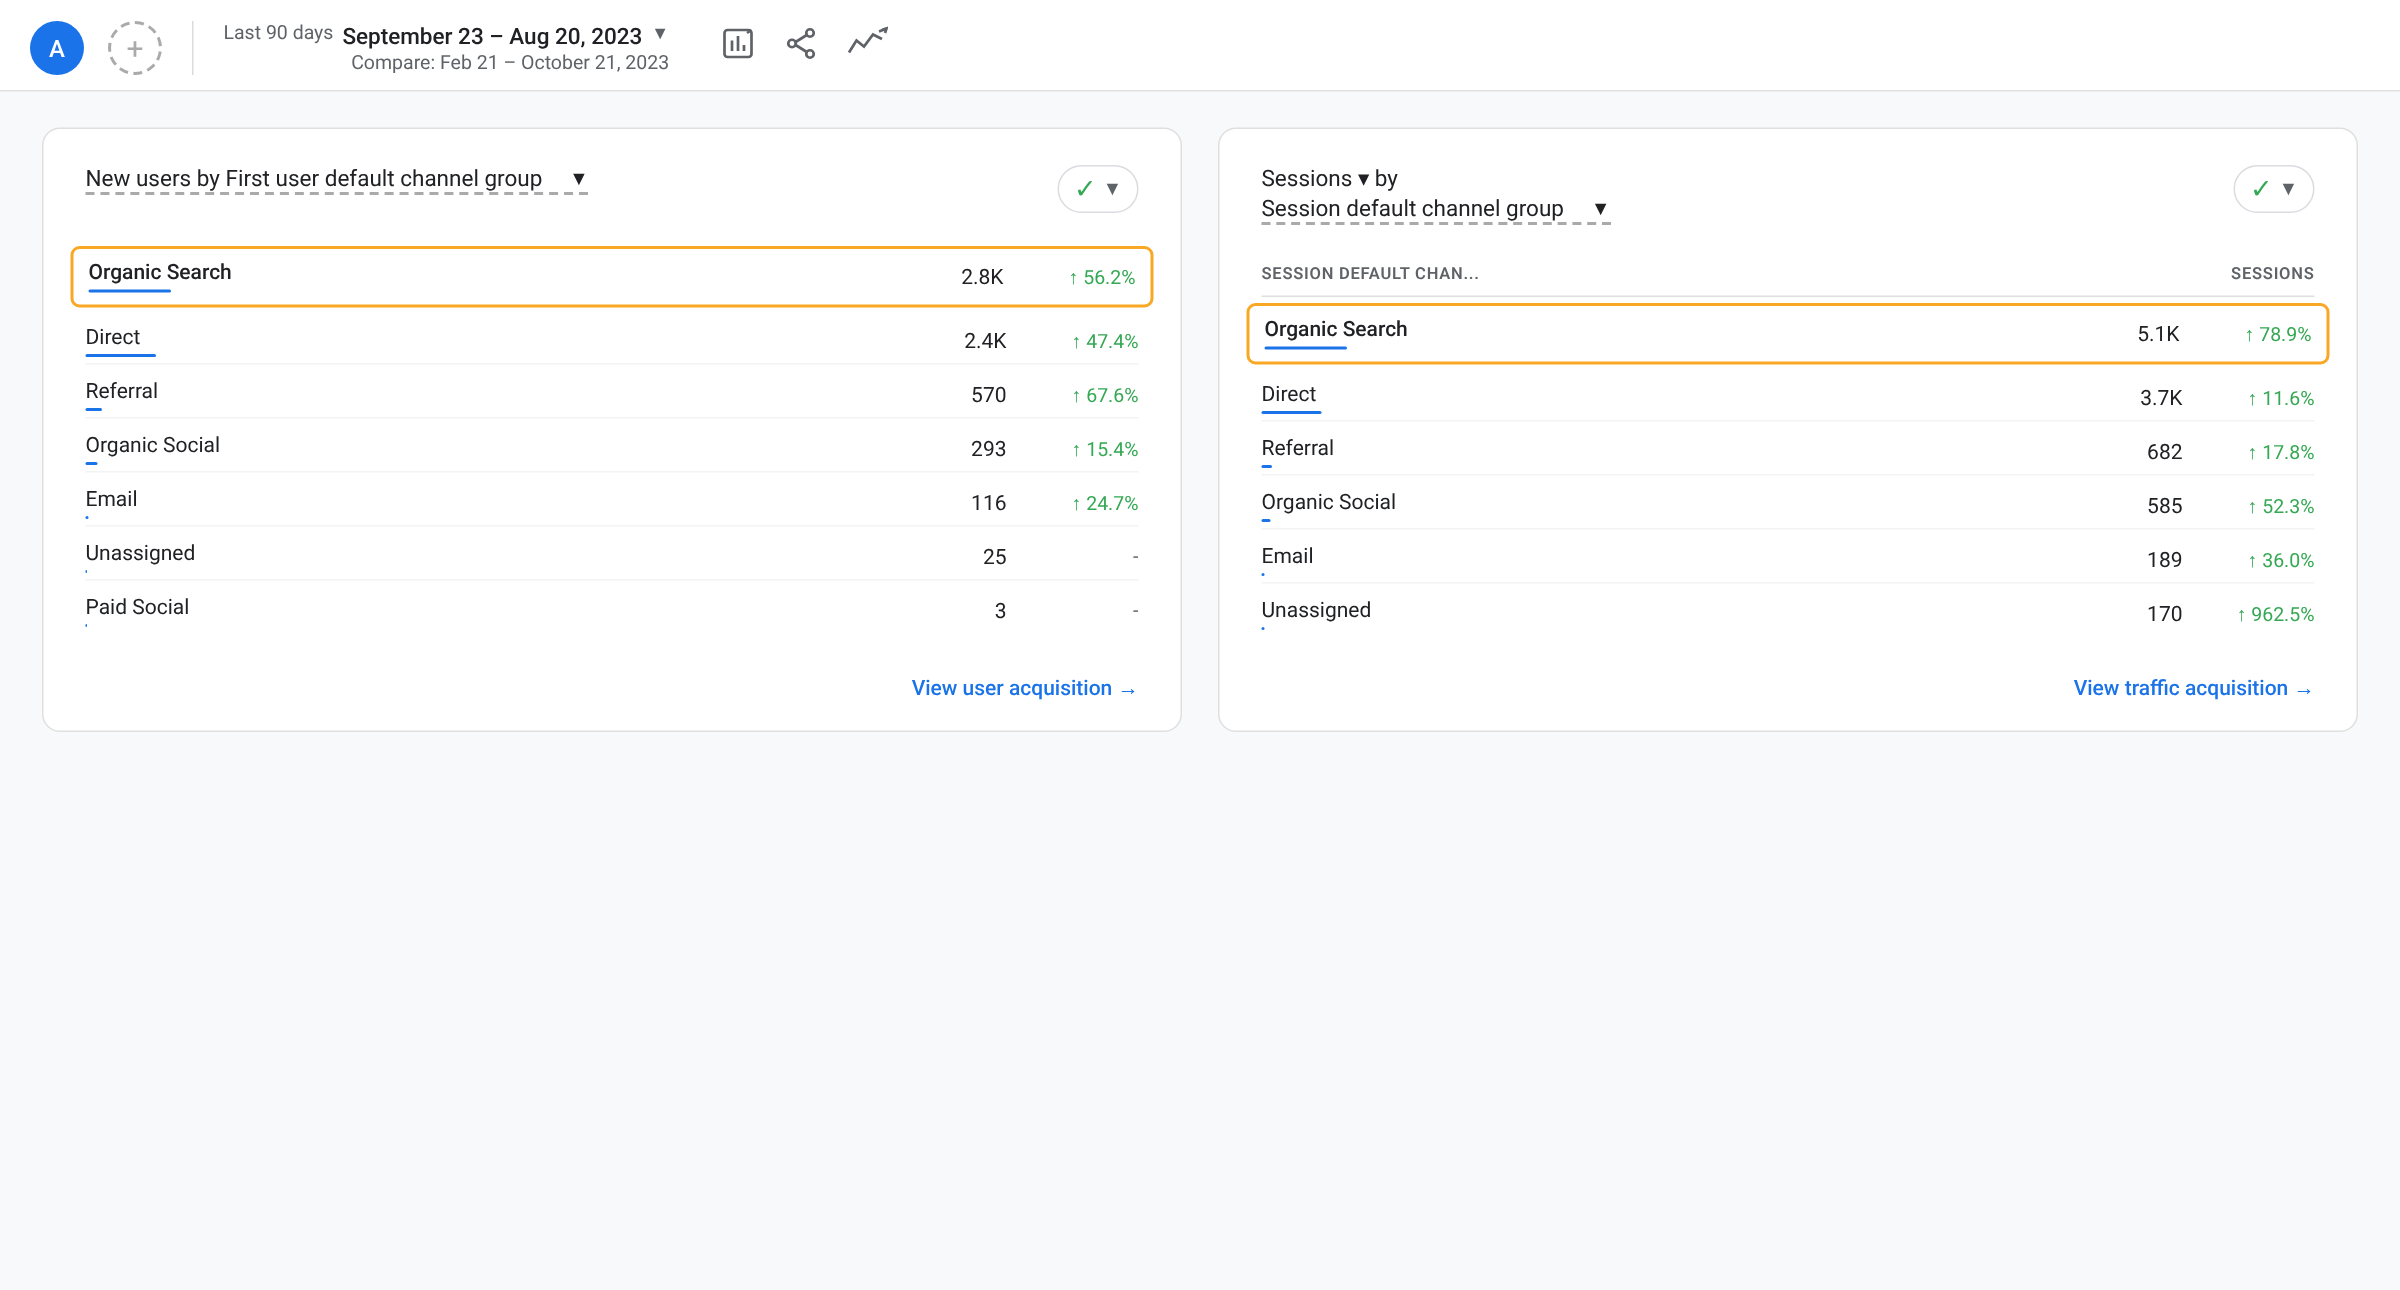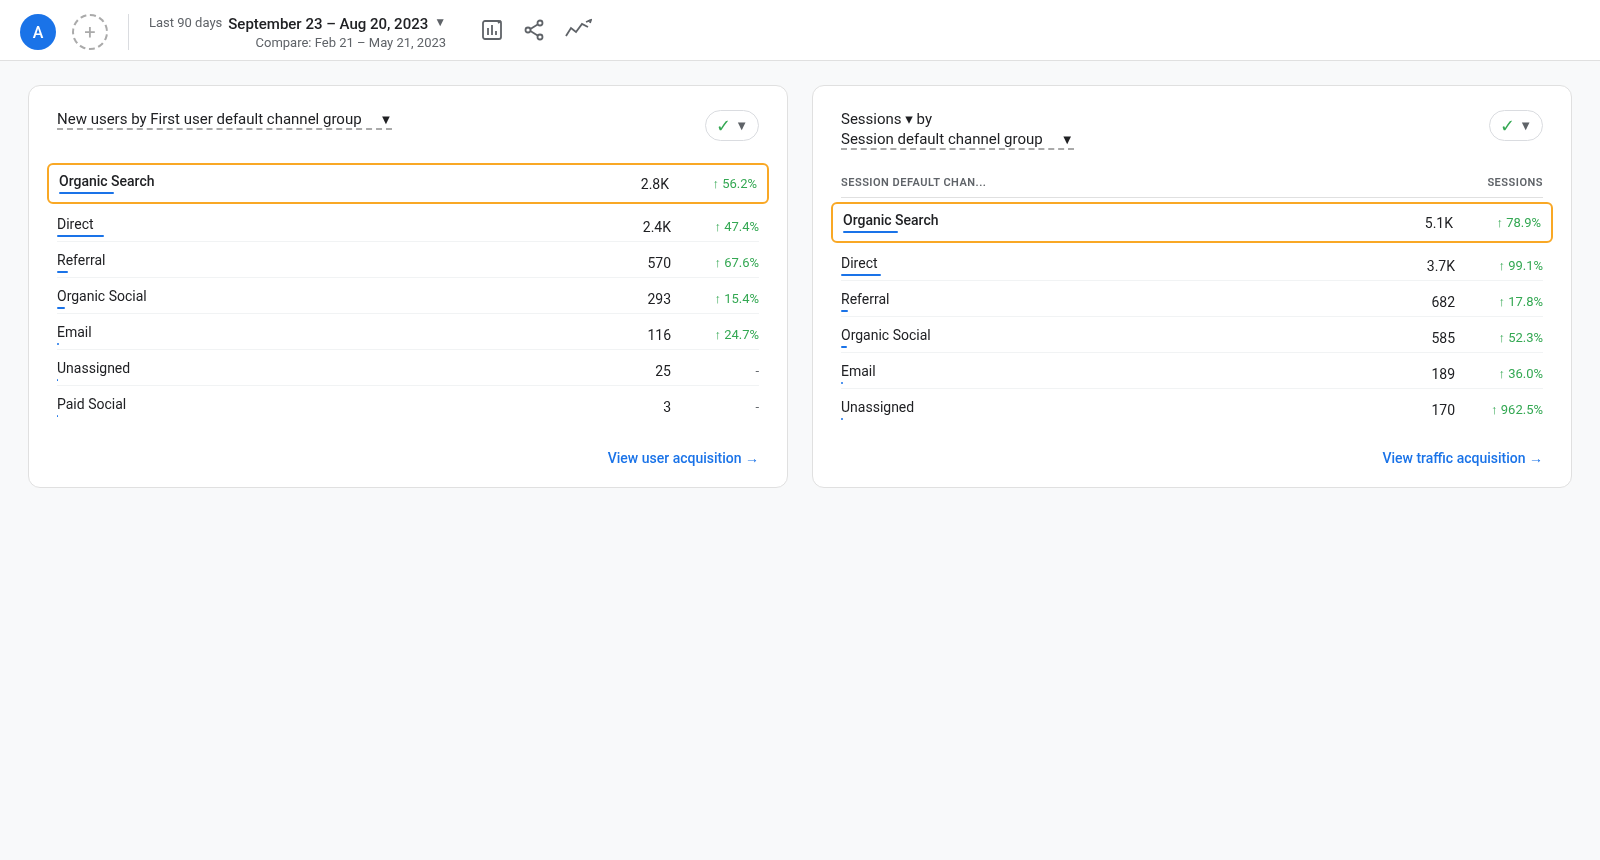--- a/index.html
+++ b/index.html
@@ -164,21 +164,21 @@
     <span>A</span>
   </div>
   <div class="add-btn">+</div>
   <div class="divider-v"></div>
   <div class="date-section">
     <div class="date-range">
       <span class="last-n">Last 90 days</span>
       <span class="date-text">September 23 – Aug 20, 2023</span>
       <span class="dropdown-arrow">▼</span>
     </div>
-    <div class="compare-text">Compare: Feb 21 – May 21, 2023</div>
+    <div class="compare-text">Compare: Feb 21 – October 21, 2023</div>
   </div>
   <div class="header-icons">
     <span class="header-icon">
       <svg width="24" height="24" viewBox="0 0 24 24" fill="none" stroke="#5f6368" stroke-width="1.8">
         <rect x="3" y="3" width="18" height="18" rx="2" stroke="#5f6368"></rect>
         <line x1="8" y1="17" x2="8" y2="10" stroke="#5f6368"></line>
         <line x1="12" y1="17" x2="12" y2="7" stroke="#5f6368"></line>
         <line x1="16" y1="17" x2="16" y2="13" stroke="#5f6368"></line>
         <line x1="18" y1="5" x2="21" y2="3" stroke="#5f6368"></line>
       </svg>
@@ -334,21 +334,21 @@
         <span class="row-pct-up">↑ 78.9%</span>
       </div>
     </div>
         <div class="table-row">
       <div class="row-name">
         <span>Direct</span>
         <div class="row-bar" style="width:40.150000000000006px;"></div>
       </div>
       <div class="row-values">
         <span class="row-count">3.7K</span>
-        <span class="row-pct-up">↑ 99.1%</span>
+        <span class="row-pct-up">↑ 11.6%</span>
       </div>
     </div>
         <div class="table-row">
       <div class="row-name">
         <span>Referral</span>
         <div class="row-bar" style="width:7.15px;"></div>
       </div>
       <div class="row-values">
         <span class="row-count">682</span>
         <span class="row-pct-up">↑ 17.8%</span>

